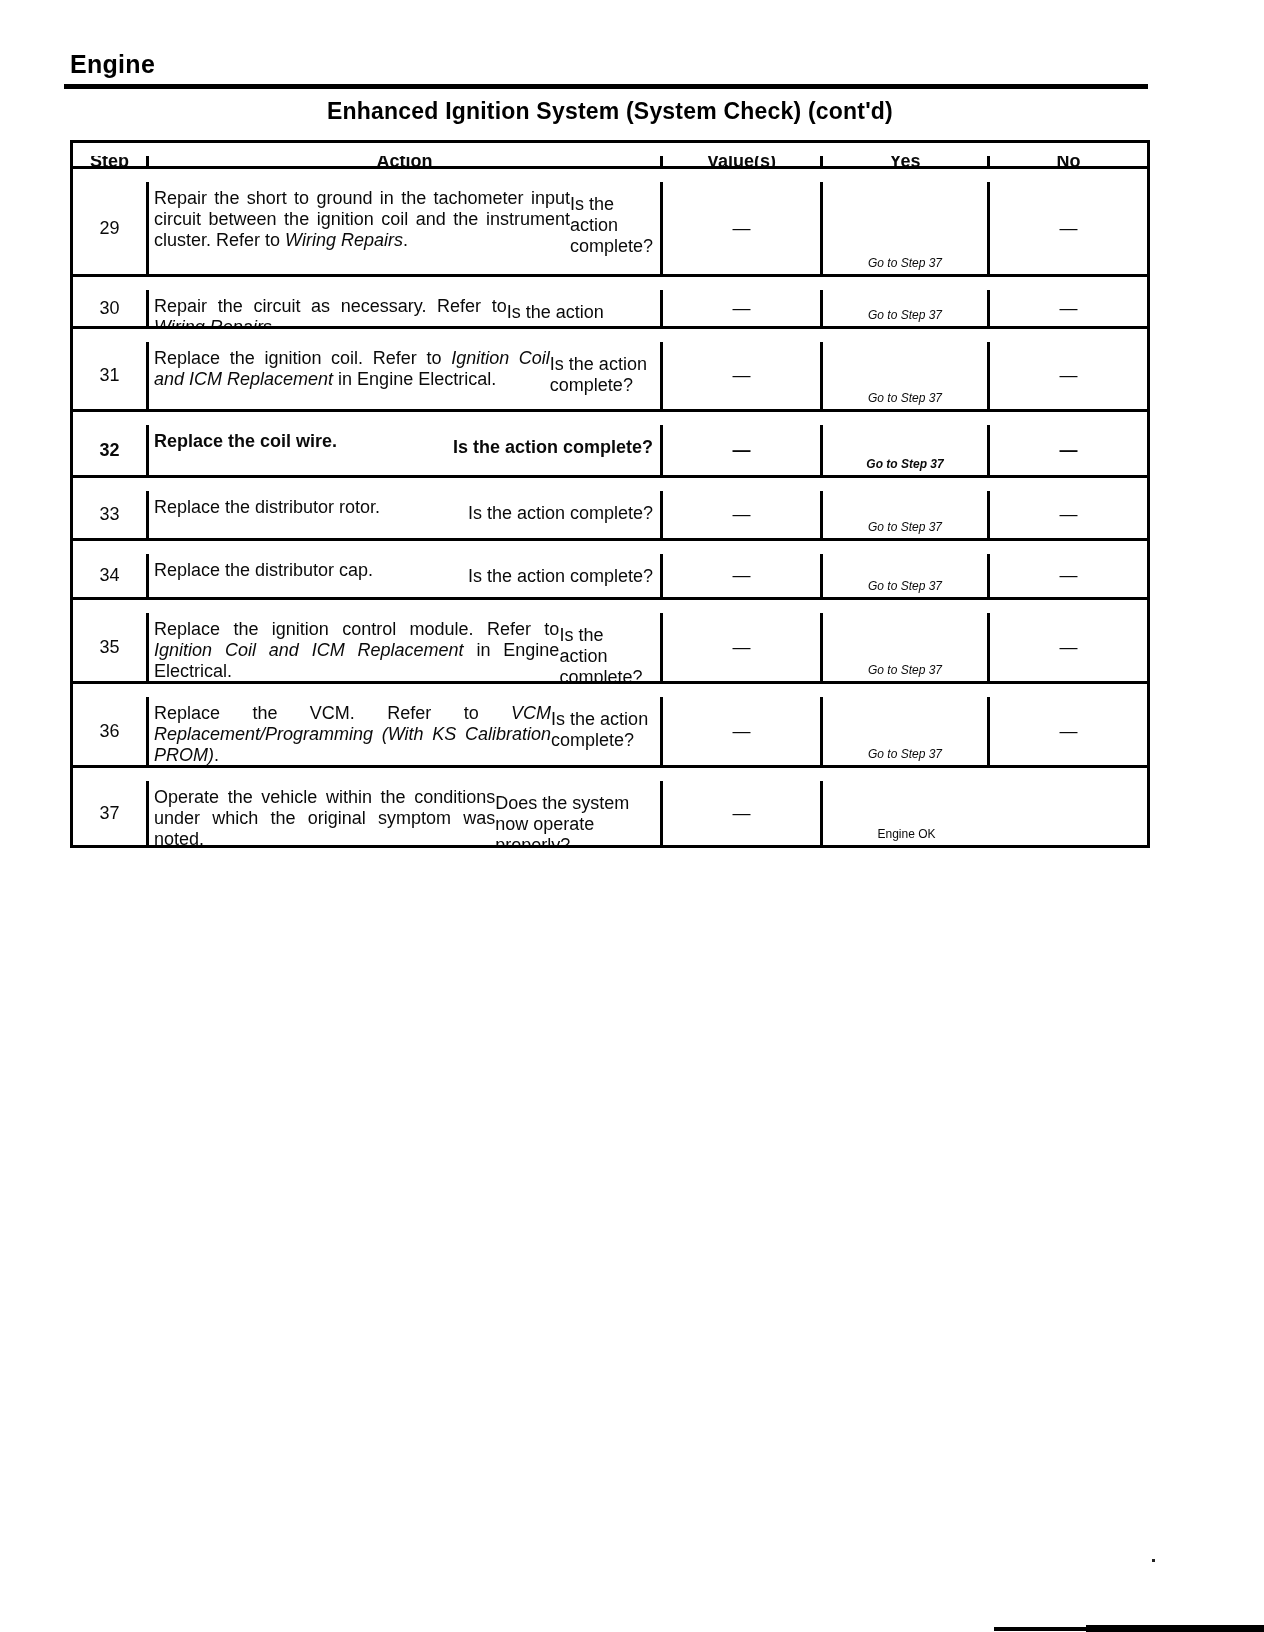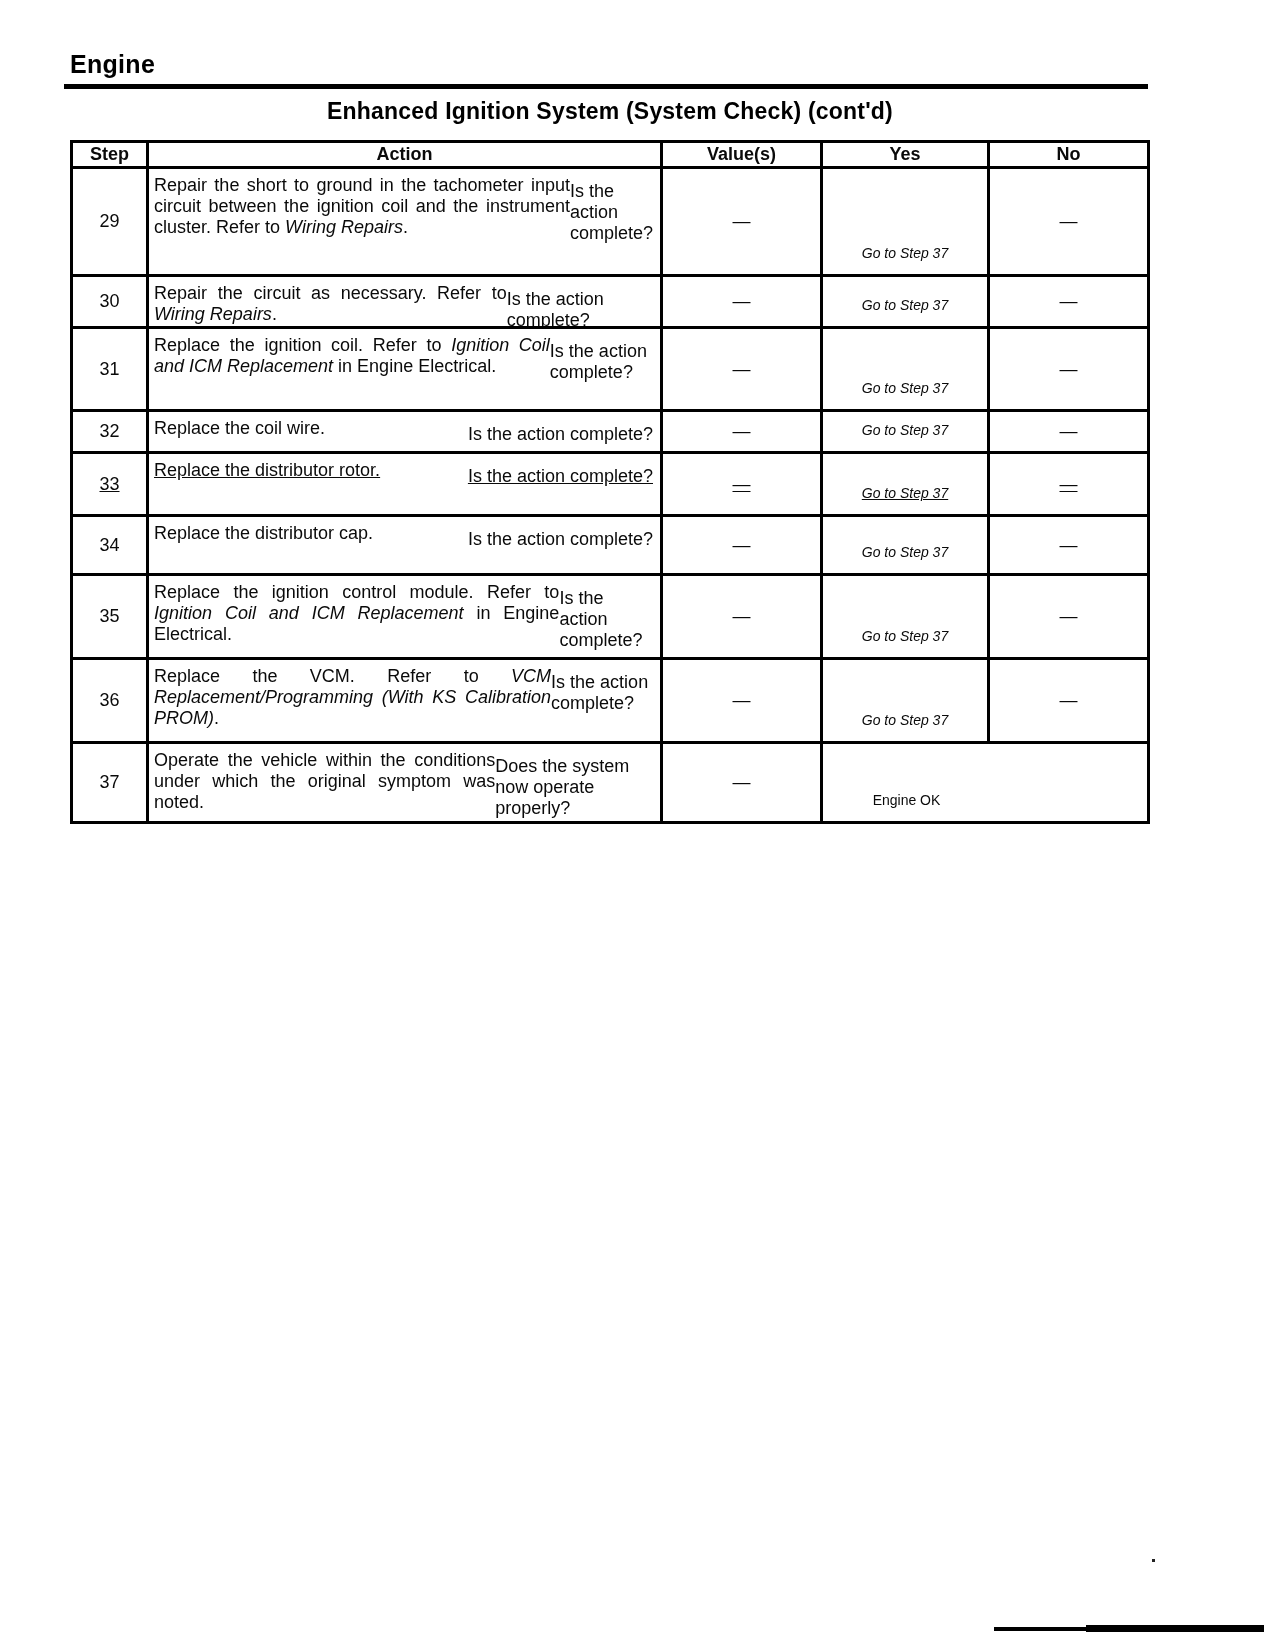--- a/index.html
+++ b/index.html
@@ -45,28 +45,28 @@
     display: grid;
     grid-template-columns: 76px 514px 160px 167px 1fr;
     border-bottom: 3px solid #000;
   }
   .t-row:last-child { border-bottom: none; }
   .t-row.header { height: 26px; }
   
   .t-row.r0 { height: 108px; }
   .t-row.r1 { height: 52px; }
   .t-row.r2 { height: 83px; }
-  .t-row.r3 { height: 42px; }
-  .t-row.r4 { height: 63px; text-decoration: underline; }
+  .t-row.r3 { height: 66px; font-weight: bold; }
+  .t-row.r4 { height: 63px; }
   .t-row.r5 { height: 59px; }
   .t-row.r6 { height: 84px; }
   .t-row.r7 { height: 84px; }
   .t-row.r8 { height: 77px; }
 
-  .cell { border-right: 3px solid #000; overflow: hidden; }
+  .cell { border-right: 3px solid #000; overflow: hidden; margin-top: 13px; }
   .cell:last-child { border-right: none; }
 
   .hcell {
     display: flex; align-items: center; justify-content: center;
     font-weight: bold; font-size: 18px;
   }
   .c-step {
     display: flex; align-items: center; justify-content: center;
     font-size: 18px;
   }
@@ -76,21 +76,21 @@
     font-size: 18px; line-height: 21px;
   }
   .c-action .para { text-align: justify; }
   .c-action .question { margin-top: 6px; }
   .c-mid {
     display: flex; align-items: center; justify-content: center;
     font-size: 18px;
   }
   .c-bottom {
     display: flex; align-items: flex-end; justify-content: center;
-    padding-bottom: 10px; font-size: 14px; line-height: 21px;
+    padding-bottom: 0; font-size: 12px; line-height: 21px;
   }
   .it { font-style: italic; }
 
   .scan-line-1 {
     position: absolute; left: 994px; top: 1627px; width: 270px; height: 4px;
     background: #000;
   }
   .scan-line-2 {
     position: absolute; left: 1086px; top: 1625px; width: 178px; height: 7px;
     background: #000;

